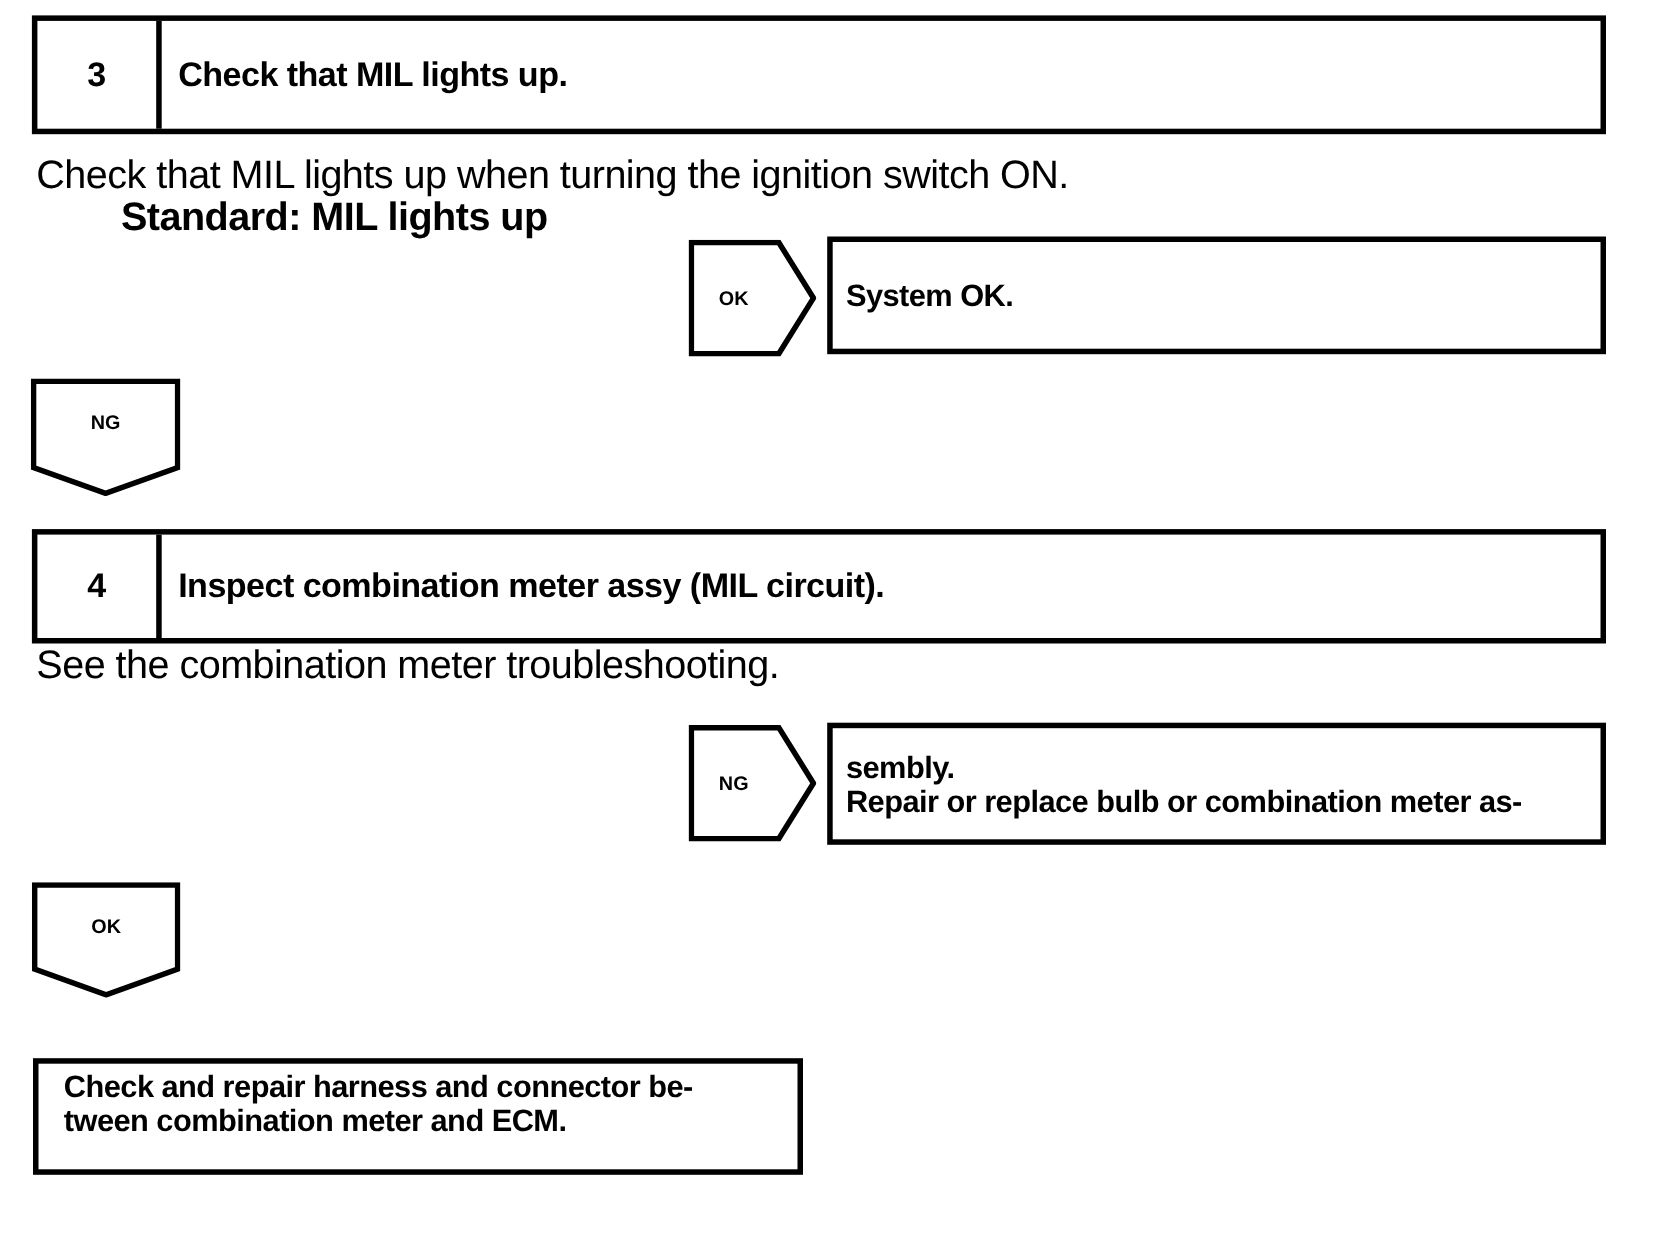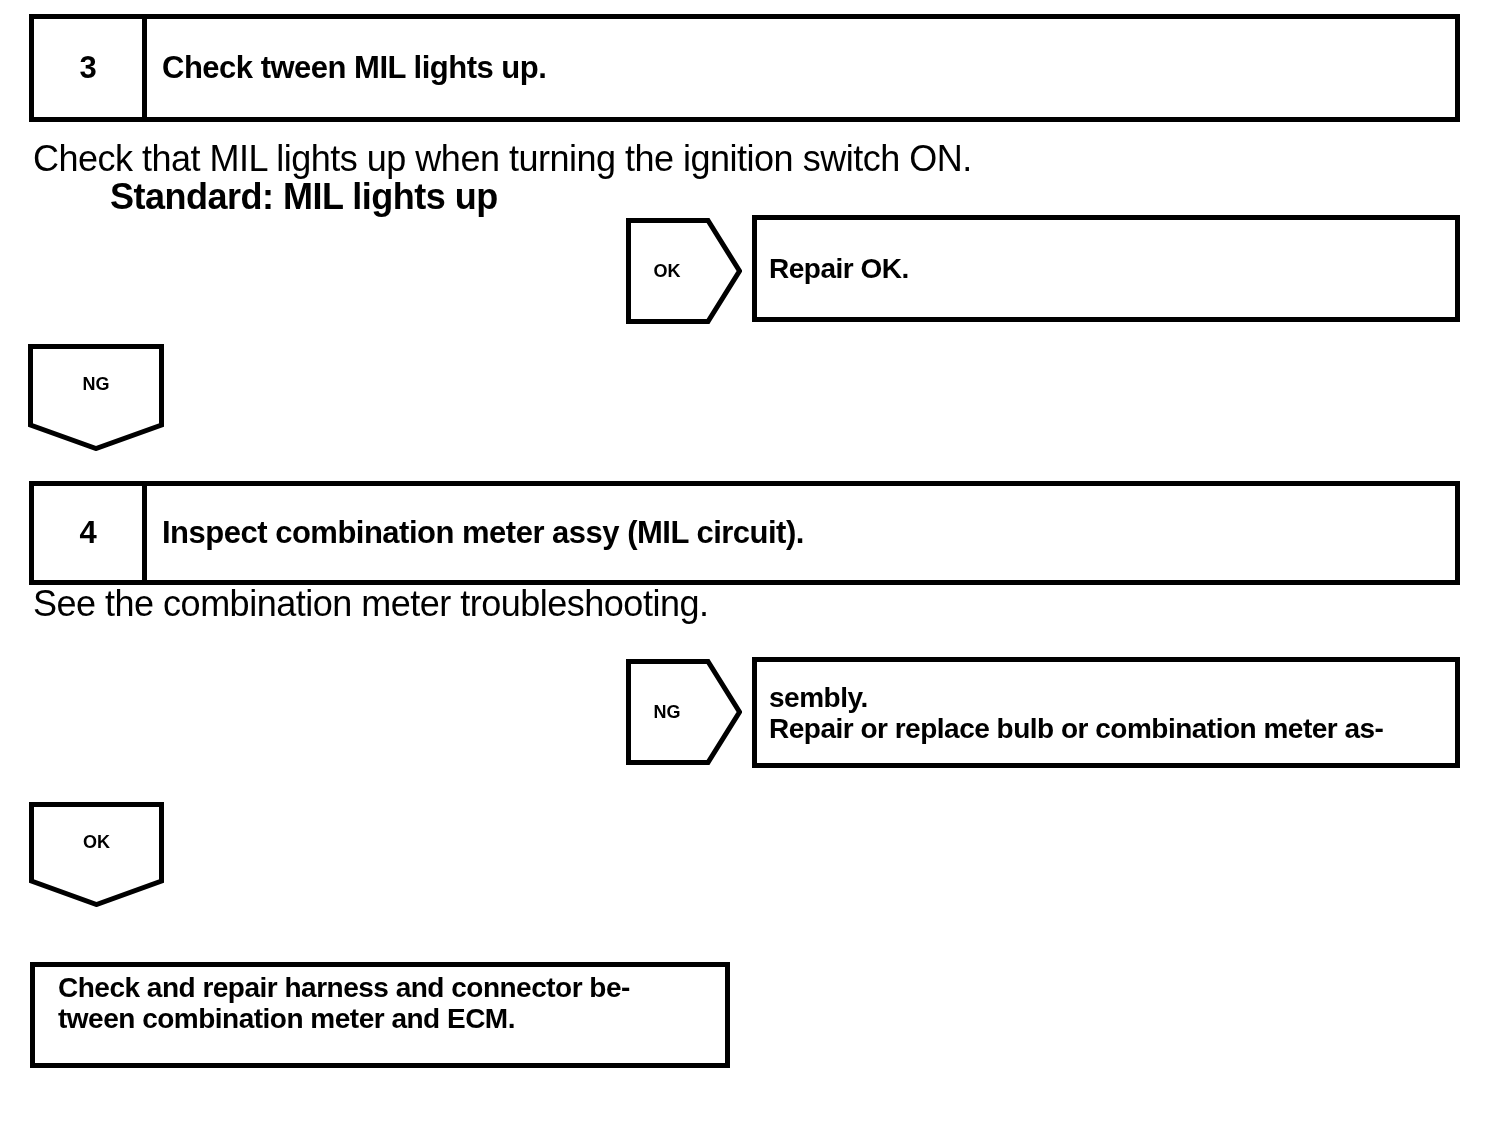--- a/index.html
+++ b/index.html
@@ -66,35 +66,35 @@
   .arrow-right .lbl { left:0; top:0; width:82px; height:100%; }
   .arrow-down  .lbl { left:0; top:0; width:100%; height:80px; }
 </style>
 </head>
 <body>
 
 <div class="page">
 
   <div class="step-header" style="left:29px; top:14px; width:1431px; height:108px;">
     <div class="step-num">3</div>
-    <div class="step-title">Check tween MIL lights up.</div>
+    <div class="step-title">Check that MIL lights up.</div>
   </div>
 
   <div class="para" style="left:33px; top:138px;">Check that MIL lights up when turning the ignition switch ON.</div>
   <div class="para bold" style="left:110px; top:176px;">Standard: MIL lights up</div>
 
   <div class="arrow arrow-right" style="left:626px; top:218px; width:116px; height:106px;">
     <svg viewBox="0 0 116 106">
       <polygon points="2.5,2.5 82,2.5 113.5,53 82,103.5 2.5,103.5" fill="#ffffff" stroke="#000000" stroke-width="5"></polygon>
     </svg>
     <span class="lbl">OK</span>
   </div>
 
   <div class="result-box" style="left:752px; top:215px; width:708px; height:107px; padding-left:12px;">
-    <div class="line">Repair OK.</div>
+    <div class="line">System OK.</div>
   </div>
 
   <div class="arrow arrow-down" style="left:28px; top:344px; width:136px; height:107px;">
     <svg viewBox="0 0 136 107">
       <polygon points="2.5,2.5 133.5,2.5 133.5,81 68,104.5 2.5,81" fill="#ffffff" stroke="#000000" stroke-width="5"></polygon>
     </svg>
     <span class="lbl">NG</span>
   </div>
 
   <div class="step-header" style="left:29px; top:481px; width:1431px; height:104px;">

